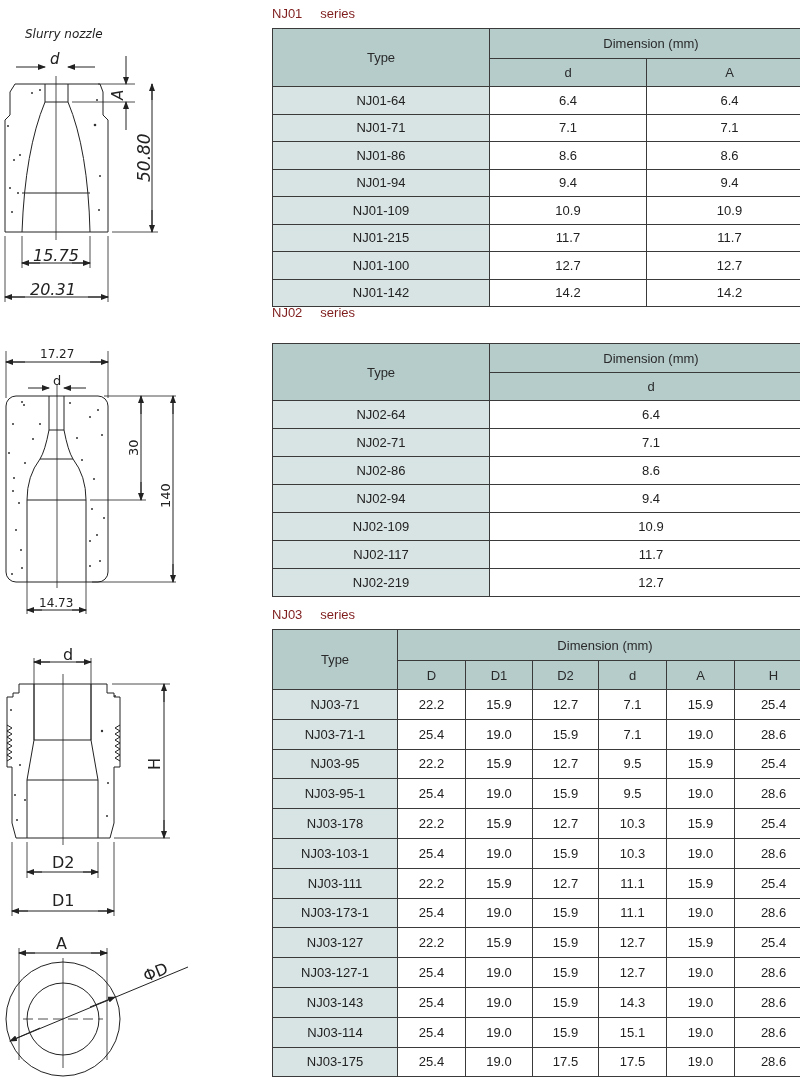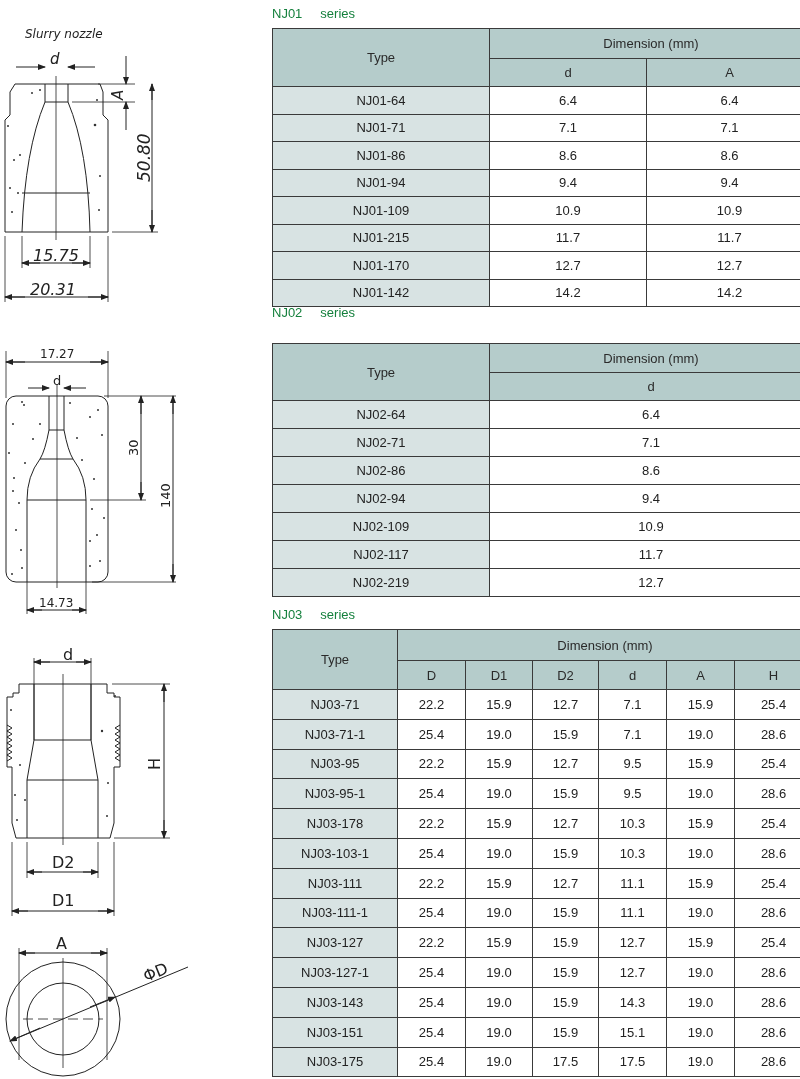--- a/index.html
+++ b/index.html
@@ -1,21 +1,21 @@
 <!DOCTYPE html>
 <html><head>
 <meta charset="utf-8">
 <style>
   html, body { margin:0; padding:0; background:#ffffff; }
   body { width:800px; height:1079px; position:relative; overflow:hidden;
          font-family:"Liberation Sans", "DejaVu Sans", sans-serif; color:#222; }
   .diagram { position:absolute; left:0; }
   .diagram svg { display:block; }
   .dlabel { font-family:"DejaVu Sans", sans-serif; fill:#222; }
-  .series-title { position:absolute; left:272px; font-size:13px; color:#15803d; }
+  .series-title { position:absolute; left:272px; font-size:13px; color:#7f1d1d; }
   .series-title .sp { display:inline-block; width:18px; }
   table.spec { position:absolute; left:272px; border-collapse:collapse;
                font-size:13px; table-layout:fixed; }
   table.spec td, table.spec th { border:1.5px solid #3a3a3a; text-align:center;
                padding:0; font-weight:normal; }
   table.spec th { background:#b5cccb; color:#2a2a2a; }
   table.spec td.type { background:#d8e3e3; }
   table.spec td.val { background:#ffffff; }
   #nj01 { top:28px; width:540px; }
   #nj02 { top:343px; width:540px; }
@@ -292,21 +292,21 @@
         <td class="type">NJ01-109</td>
         <td class="val">10.9</td>
         <td class="val">10.9</td>
       </tr>
   <tr style="height:27.5px">
         <td class="type">NJ01-215</td>
         <td class="val">11.7</td>
         <td class="val">11.7</td>
       </tr>
   <tr style="height:27.5px">
-        <td class="type">NJ01-170</td>
+        <td class="type">NJ01-100</td>
         <td class="val">12.7</td>
         <td class="val">12.7</td>
       </tr>
   <tr style="height:27.5px">
         <td class="type">NJ01-142</td>
         <td class="val">14.2</td>
         <td class="val">14.2</td>
       </tr>
 </tbody>
   </table>
@@ -441,21 +441,21 @@
   <tr style="height:29.8px">
         <td class="type">NJ03-111</td>
         <td class="val">22.2</td>
         <td class="val">15.9</td>
         <td class="val">12.7</td>
         <td class="val">11.1</td>
         <td class="val">15.9</td>
         <td class="val">25.4</td>
       </tr>
   <tr style="height:29.8px">
-        <td class="type">NJ03-111-1</td>
+        <td class="type">NJ03-173-1</td>
         <td class="val">25.4</td>
         <td class="val">19.0</td>
         <td class="val">15.9</td>
         <td class="val">11.1</td>
         <td class="val">19.0</td>
         <td class="val">28.6</td>
       </tr>
   <tr style="height:29.8px">
         <td class="type">NJ03-127</td>
         <td class="val">22.2</td>
@@ -477,21 +477,21 @@
   <tr style="height:29.8px">
         <td class="type">NJ03-143</td>
         <td class="val">25.4</td>
         <td class="val">19.0</td>
         <td class="val">15.9</td>
         <td class="val">14.3</td>
         <td class="val">19.0</td>
         <td class="val">28.6</td>
       </tr>
   <tr style="height:29.8px">
-        <td class="type">NJ03-151</td>
+        <td class="type">NJ03-114</td>
         <td class="val">25.4</td>
         <td class="val">19.0</td>
         <td class="val">15.9</td>
         <td class="val">15.1</td>
         <td class="val">19.0</td>
         <td class="val">28.6</td>
       </tr>
   <tr style="height:29.8px">
         <td class="type">NJ03-175</td>
         <td class="val">25.4</td>

